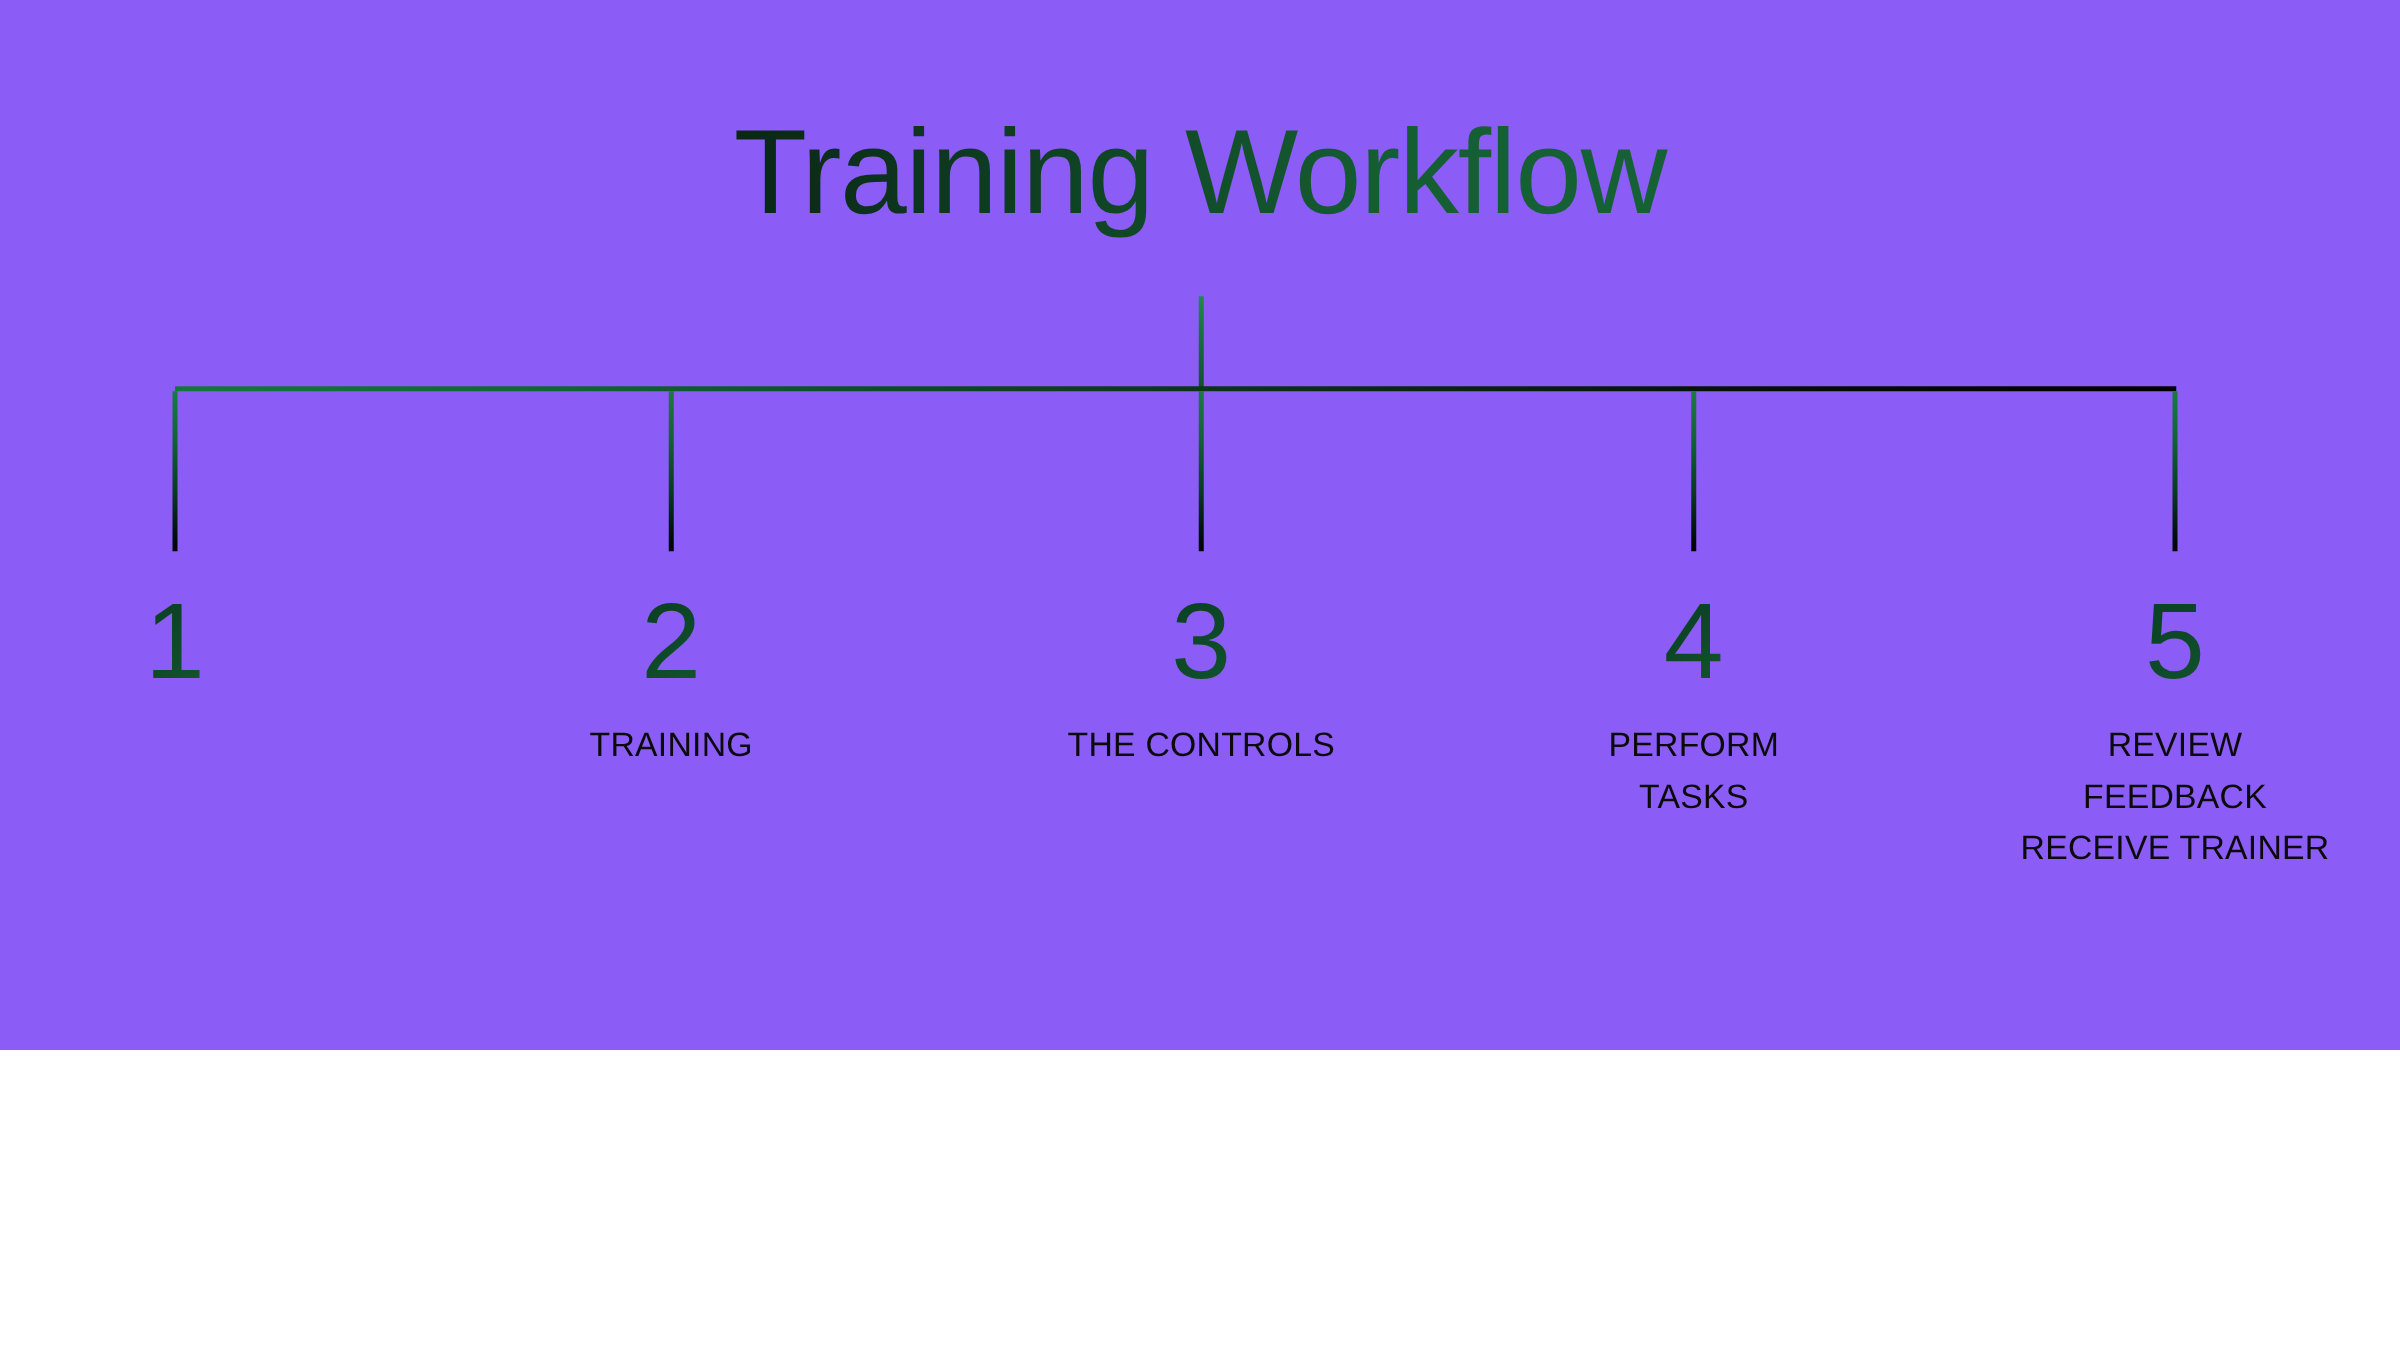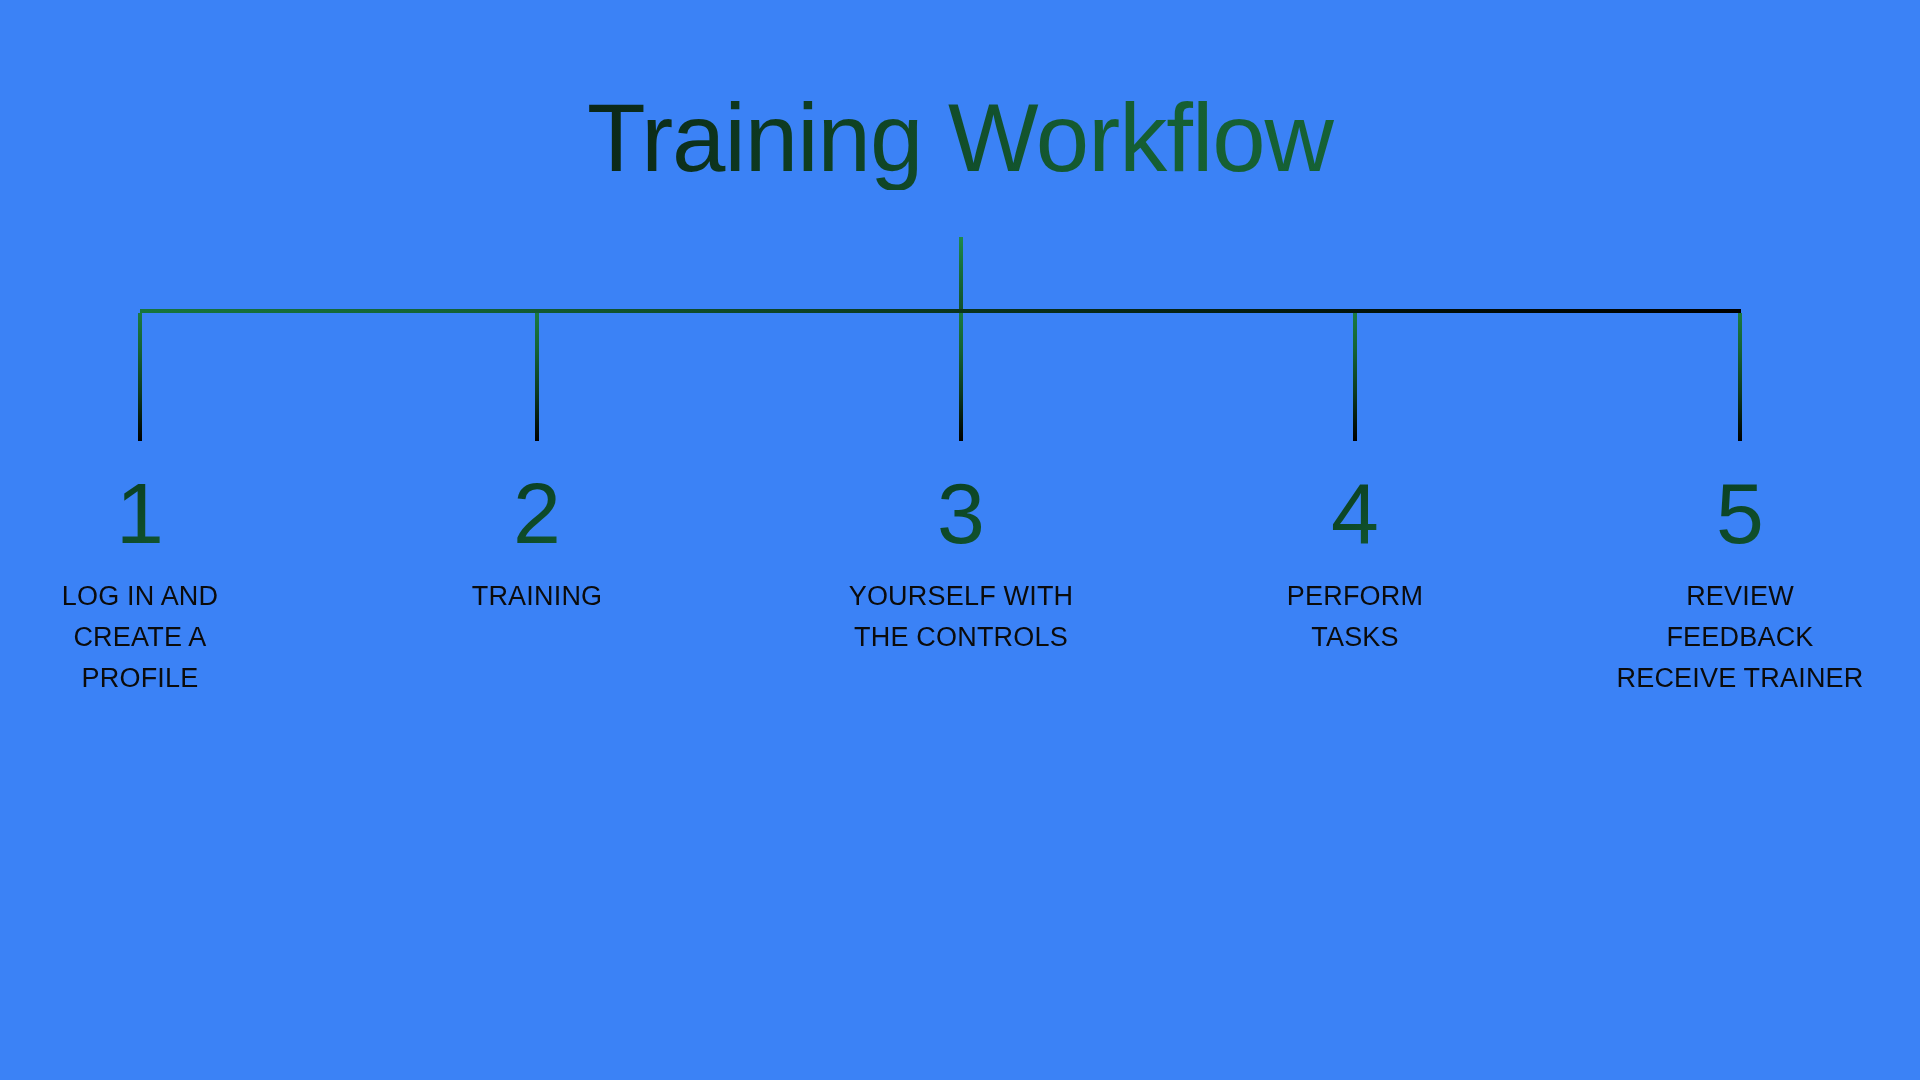--- a/index.html
+++ b/index.html
@@ -12,22 +12,22 @@
     width: 1920px;
     height: 1080px;
     overflow: hidden;
     font-family: "Liberation Sans", sans-serif;
     -webkit-font-smoothing: antialiased;
   }
 
   #stage {
     position: relative;
     width: 1920px;
-    height: 1080px;
-    background: #3b82f6;
+    height: 840px;
+    background: #8b5cf6;
   }
 
   
   .title {
     position: absolute;
     left: 0;
     top: 86px;
     width: 1920px;
     text-align: center;
     font-size: 96px;
@@ -110,36 +110,30 @@
   <div id="stems-layer">
       <div class="stem" style="left: 138px; top: 313px; height: 128px;"></div>
       <div class="stem" style="left: 535px; top: 313px; height: 128px;"></div>
       <div class="stem" style="left: 959px; top: 313px; height: 128px;"></div>
       <div class="stem" style="left: 1353px; top: 313px; height: 128px;"></div>
       <div class="stem" style="left: 1738px; top: 313px; height: 128px;"></div>
     </div>
   <div id="steps-layer">
       <div class="step" style="width: 230px; left: 25px;">
         <div class="step-number">1</div>
-        <div class="step-caption">
-          <div>LOG IN AND</div>
-          <div>CREATE A</div>
-          <div>PROFILE</div>
-        </div>
       </div>
       <div class="step" style="width: 230px; left: 422px;">
         <div class="step-number">2</div>
         <div class="step-caption">
           <div>TRAINING</div>
         </div>
       </div>
       <div class="step" style="width: 290px; left: 816px;">
         <div class="step-number">3</div>
         <div class="step-caption">
-          <div>YOURSELF WITH</div>
           <div>THE CONTROLS</div>
         </div>
       </div>
       <div class="step" style="width: 240px; left: 1235px;">
         <div class="step-number">4</div>
         <div class="step-caption">
           <div>PERFORM</div>
           <div>TASKS</div>
         </div>
       </div>

